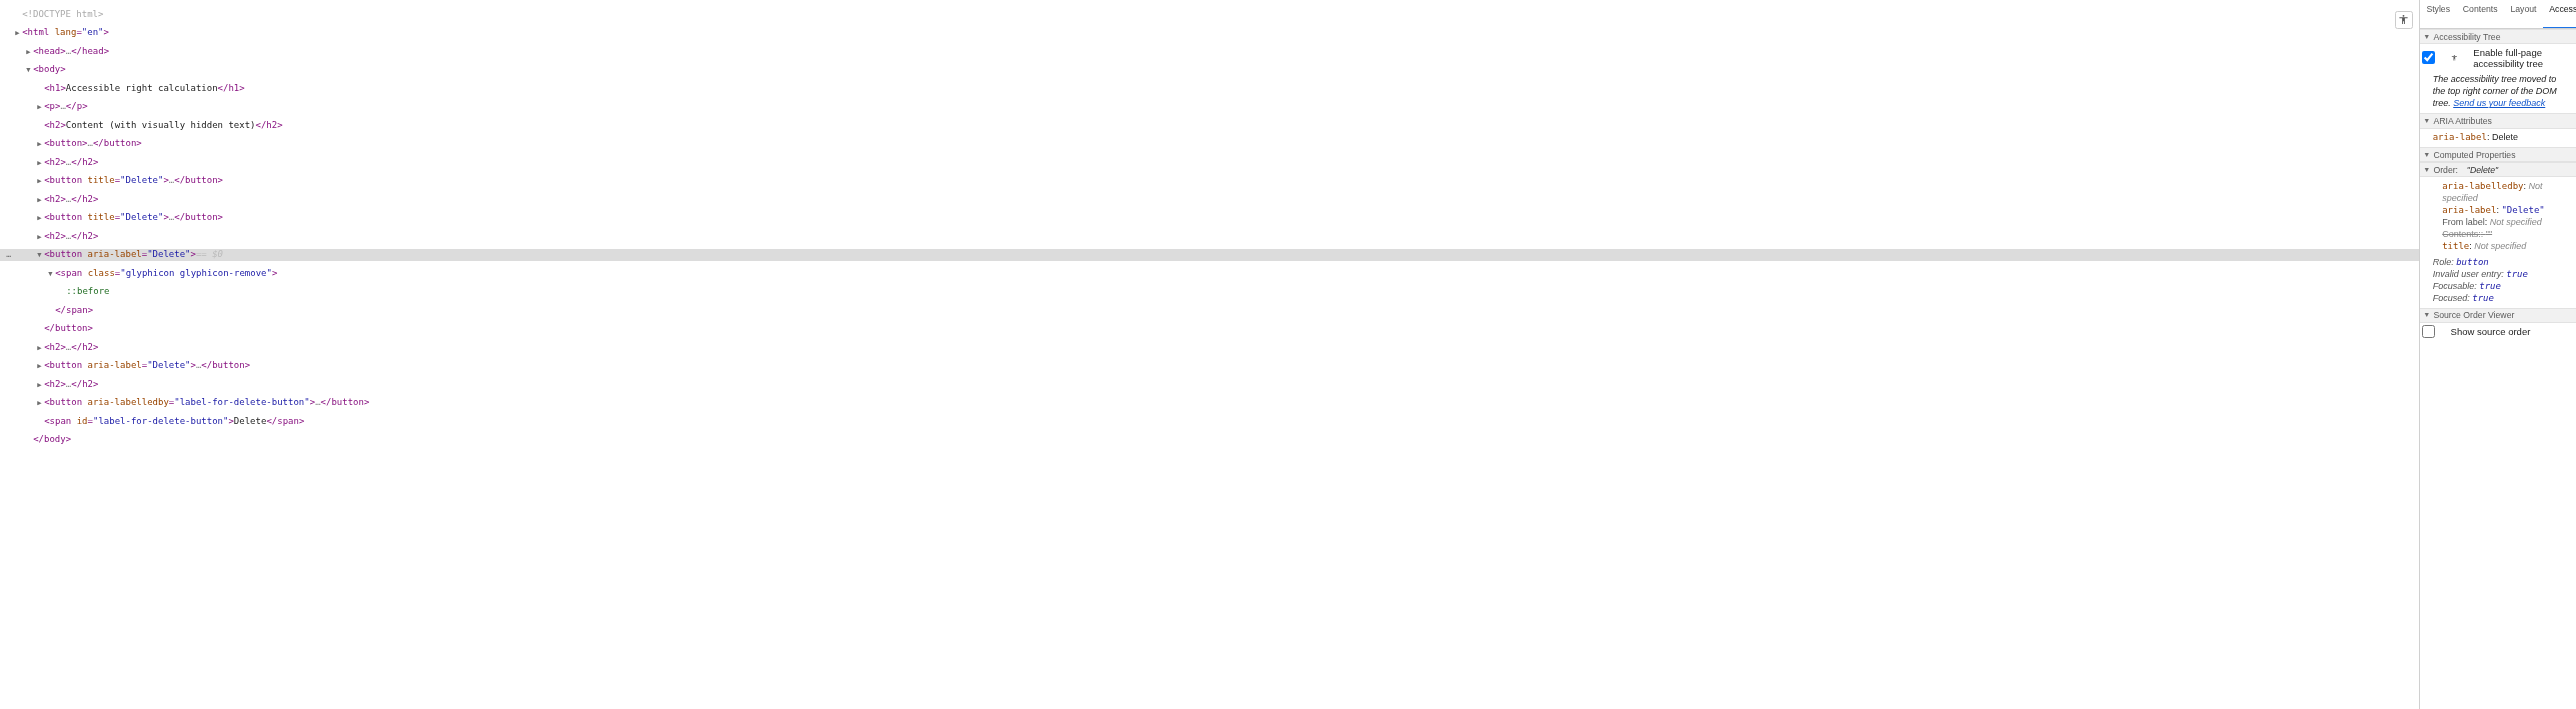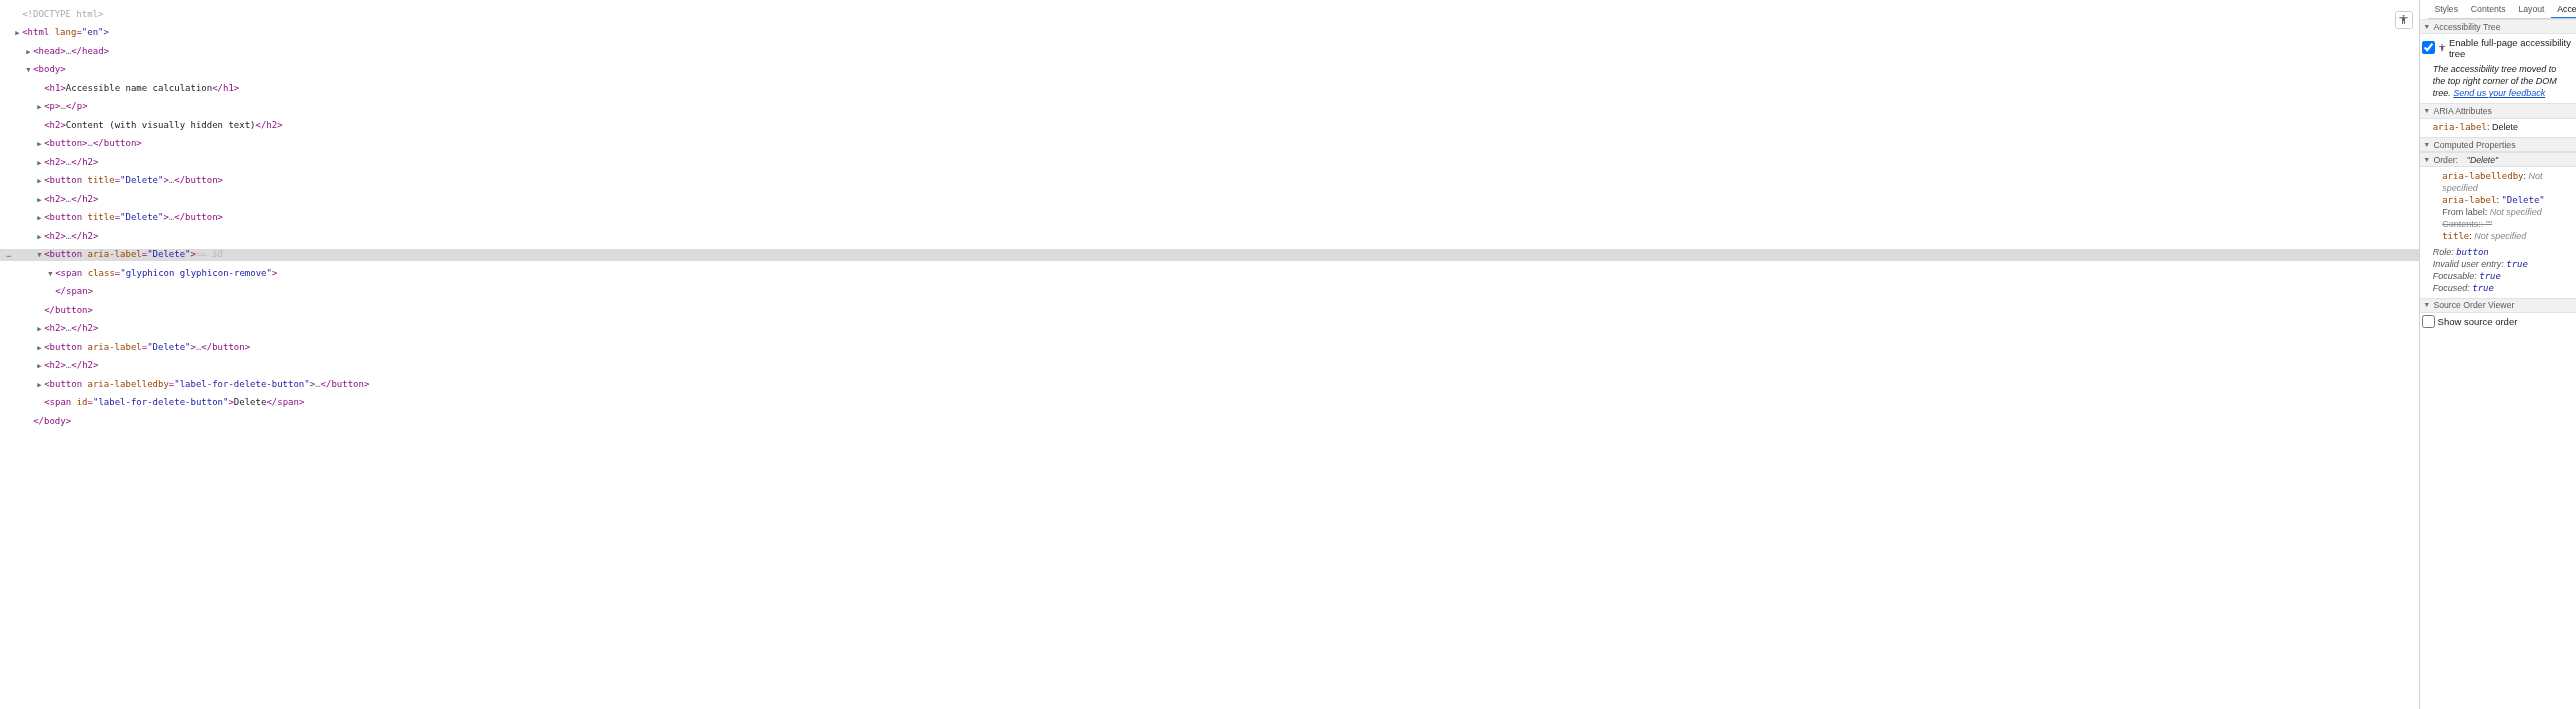--- a/index.html
+++ b/index.html
@@ -101,23 +101,22 @@
     overflow: hidden;
     display: flex;
     flex-direction: column;
   }
 
   .tabstrip {
     display: flex;
     border-bottom: 0.8px solid #d0d0d0;
     font-size: 8.7px;
     color: #555;
-    height: 19px;
+    height: 29px;
     align-items: stretch;
-    margin-left: 8px;
   }
   .tab {
     padding: 4px 6.4px 2.4px;
     cursor: default;
   }
   .tab.active {
     color: #111;
     border-bottom: 1.6px solid #1a73e8;
   }
 
@@ -141,21 +140,21 @@
     padding: 2.4px 4.8px 4px 12.7px;
     font-size: 9px;
     line-height: 12px;
   }
 
   .section-body.italic { font-style: italic; }
 
   .link { color: #1155cc; text-decoration: underline; cursor: pointer; }
 
   .checkbox-row {
-    display: flex; align-items: center; gap: 3px;
+    display: flex; align-items: center; gap: 16px;
     font-size: 9.5px;
     padding: 2.4px 3.2px 2.4px 1.6px;
   }
   .checkbox-row input { margin: 0; }
   .a11y-person { width: 9.5px; height: 9.5px; fill: #555; }
 
   .kv-row { }
   .kv-row.sub { padding-left: 9.5px; }
   .kv-key-mono { font-family: Menlo, Consolas, monospace; color: #994500; }
   .kv-key { color: #555; }
@@ -198,21 +197,21 @@
         <span class="gutter"></span>
         <span class="indent" style="width: 11px;"></span>
         <span class="caret">▼</span>
         <span class="code"><span class="p-bracket">&lt;</span><span class="p-tag">body</span><span class="p-bracket">&gt;</span></span>
       </div>
       <div class="tree-line">
         <span class="gutter"></span>
         <span class="indent" style="width: 22px;"></span>
         <span class="caret empty">▶</span>
         <span class="code"><span class="p-bracket">&lt;</span><span class="p-tag">h1</span><span class="p-bracket">&gt;</span></span>
-        <span class="p-text">Accessible name calculation</span>
+        <span class="p-text">Accessible right calculation</span>
         <span class="code"><span class="p-bracket">&lt;/</span><span class="p-tag">h1</span><span class="p-bracket">&gt;</span></span>
       </div>
       <div class="tree-line">
         <span class="gutter"></span>
         <span class="indent" style="width: 22px;"></span>
         <span class="caret">▶</span>
         <span class="code"><span class="p-bracket">&lt;</span><span class="p-tag">p</span><span class="p-bracket">&gt;</span></span>
         <span class="p-ellipsis">…</span>
         <span class="code"><span class="p-bracket">&lt;/</span><span class="p-tag">p</span><span class="p-bracket">&gt;</span></span>
       </div>
@@ -277,20 +276,26 @@
         <span class="indent" style="width: 22px;"></span>
         <span class="caret">▼</span>
         <span class="code"><span class="p-bracket">&lt;</span><span class="p-tag">button</span> <span class="p-attrname">aria-label</span><span class="p-bracket">=</span><span class="p-attrval">"Delete"</span><span class="p-bracket">&gt;</span></span>
         <span> <span class="p-eqeq">==</span> <span class="p-dollar0">$0</span></span>
       </div>
       <div class="tree-line">
         <span class="gutter"></span>
         <span class="indent" style="width: 33px;"></span>
         <span class="caret">▼</span>
         <span class="code"><span class="p-bracket">&lt;</span><span class="p-tag">span</span> <span class="p-attrname">class</span><span class="p-bracket">=</span><span class="p-attrval">"glyphicon glyphicon-remove"</span><span class="p-bracket">&gt;</span></span>
+      </div>
+      <div class="tree-line">
+        <span class="gutter"></span>
+        <span class="indent" style="width: 44px;"></span>
+        <span class="caret empty">▶</span>
+        <span class="p-pseudo">::before</span>
       </div>
       <div class="tree-line">
         <span class="gutter"></span>
         <span class="indent" style="width: 33px;"></span>
         <span class="caret empty">▶</span>
         <span class="code"><span class="p-bracket">&lt;/</span><span class="p-tag">span</span><span class="p-bracket">&gt;</span></span>
       </div>
       <div class="tree-line">
         <span class="gutter"></span>
         <span class="indent" style="width: 22px;"></span>

